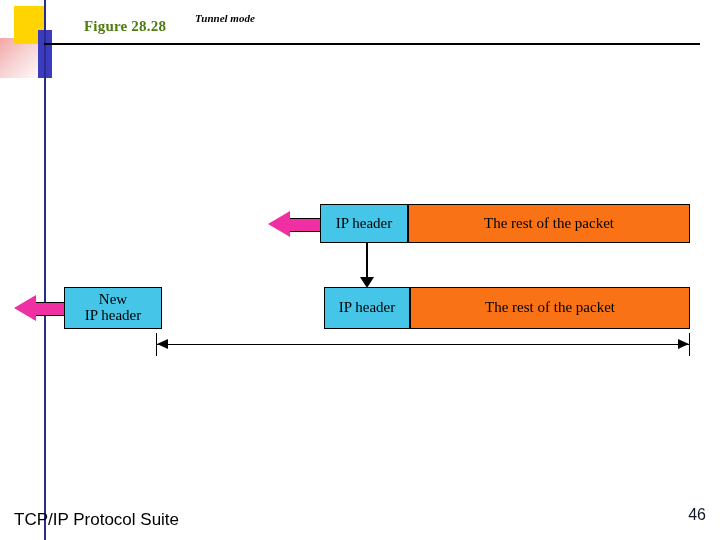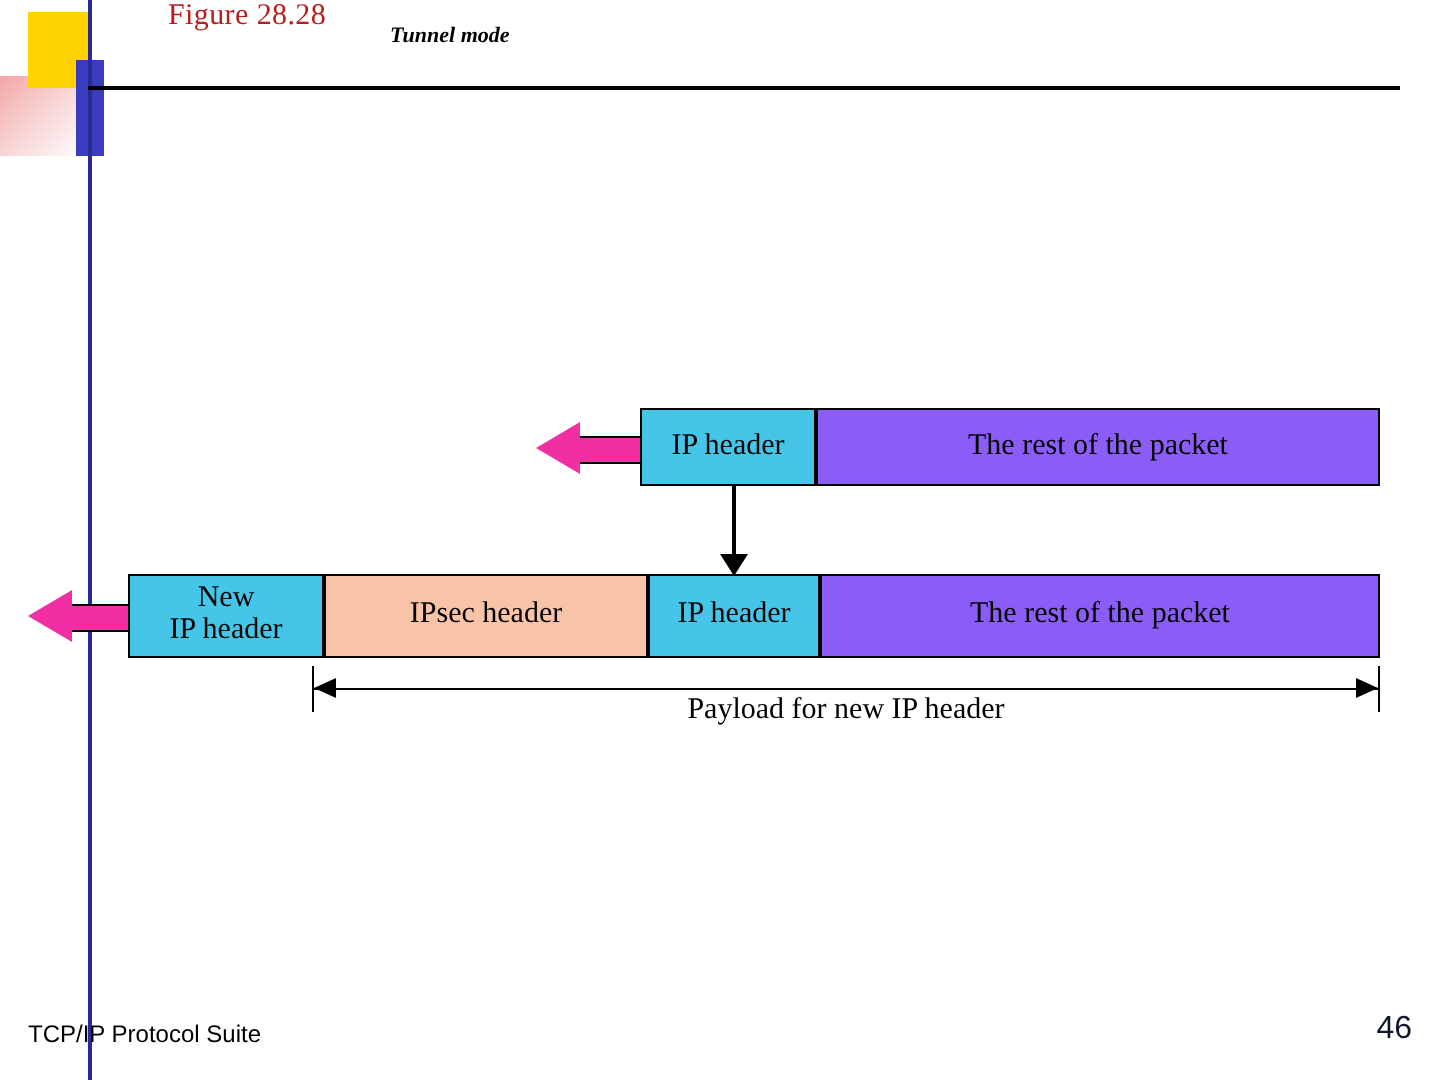--- a/index.html
+++ b/index.html
@@ -54,24 +54,24 @@
     top: 43px;
     width: 656px;
     height: 2px;
     background: #000000;
   }
 
   
   .fig-label {
     position: absolute;
     left: 84px;
-    top: 0;
+    top: 18px;
     font-size: 15px;
-    font-weight: normal;
-    color: #b91c1c;
+    font-weight: bold;
+    color: #4d7c0f;
     letter-spacing: 0.2px;
   }
   .fig-title {
     position: absolute;
     left: 195px;
     top: 12px;
     font-size: 11px;
     font-weight: bold;
     font-style: italic;
     color: #000000;
@@ -93,21 +93,21 @@
     display: flex;
     align-items: center;
     justify-content: center;
     text-align: center;
     font-size: 15px;
     color: #000000;
     line-height: 1.05;
   }
   .box.cyan  { background: #45c6e8; }
   .box.peach { background: #f8c3a6; }
-  .box.white { background: #8b5cf6; }
+  .box.white { background: #f97316; }
 
   
   .r1-ipheader { left: 320px; top: 204px; width: 88px; height: 39px; }
   .r1-rest     { left: 408px; top: 204px; width: 282px; height: 39px; }
 
   
   .r2-new      { left: 64px;  top: 287px; width: 98px;  height: 42px; }
   .r2-ipsec    { left: 162px; top: 287px; width: 162px; height: 42px; }
   .r2-ipheader { left: 324px; top: 287px; width: 86px;  height: 42px; }
   .r2-rest     { left: 410px; top: 287px; width: 280px; height: 42px; }
@@ -198,21 +198,21 @@
     font-size: 15px;
     color: #000000;
   }
 
   
   .footer-text {
     position: absolute;
     left: 14px;
     top: 510px;
     font-family: "Liberation Sans", sans-serif;
-    font-size: 12px;
+    font-size: 17px;
     color: #000000;
   }
   .page-num {
     position: absolute;
     right: 14px;
     top: 506px;
     font-family: "Liberation Sans", sans-serif;
     font-size: 16px;
     color: #0f172a;
   }
@@ -244,27 +244,25 @@
   <div class="arrow-m arrow-m-2">
     <div class="head"></div>
     <div class="shaft"></div>
   </div>
   <div class="box cyan r2-new">
     <div>
       <div>New</div>
       <div>IP header</div>
     </div>
   </div>
-  <div class="box peach r2-ipsec">IPsec header</div>
   <div class="box cyan r2-ipheader">IP header</div>
   <div class="box white r2-rest">The rest of the packet</div>
 
   <div class="meas-tick left"></div>
   <div class="meas-tick right"></div>
   <div class="meas-line"></div>
   <div class="meas-head left"></div>
   <div class="meas-head right"></div>
-  <div class="meas-label">Payload for new IP header</div>
 
 </div>
 
 <div class="footer-text">TCP/IP Protocol Suite</div>
 <div class="page-num">46</div>
 
 </body></html>

